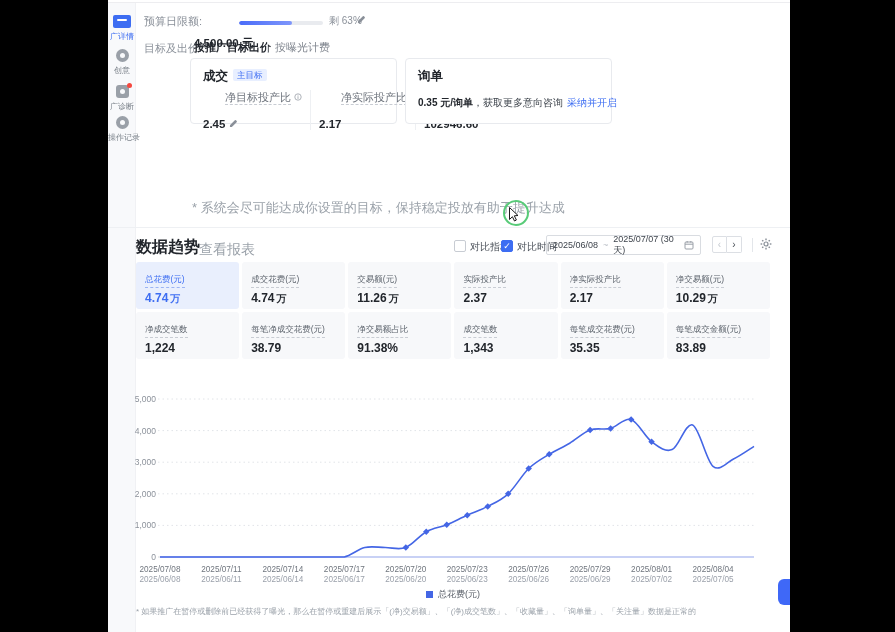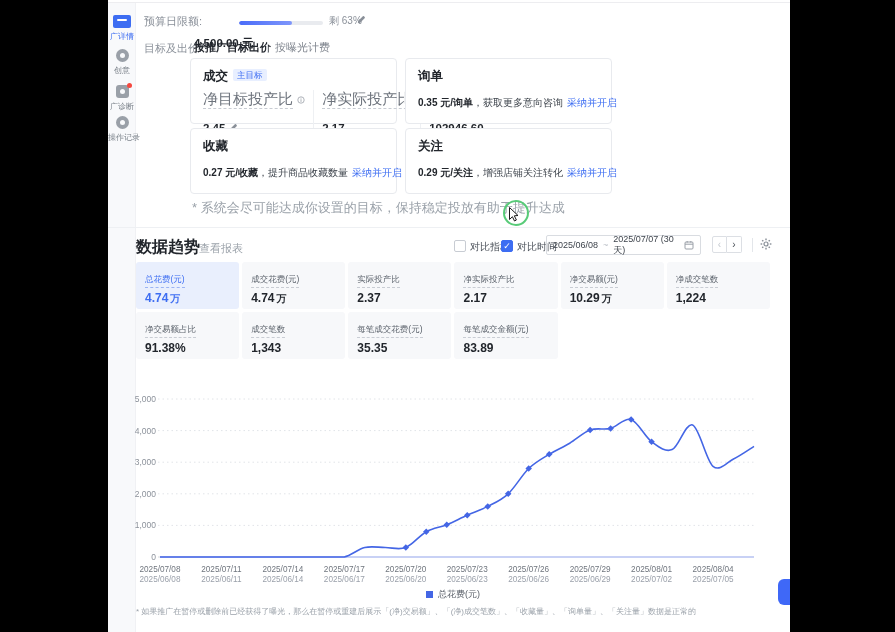--- a/index.html
+++ b/index.html
@@ -32,37 +32,37 @@
   .goal-sep{position:absolute;left:159px;top:42px;width:1px;height:11px;background:#e1e4e8;}
   .goal-tab2{position:absolute;left:167px;top:40px;font-size:11px;color:#80868f;cursor:pointer;}
 
   
   .card{position:absolute;width:207px;height:66px;border:1px solid #e8eaee;border-radius:4px;background:#fff;}
   .card-title{position:absolute;left:12px;top:9px;font-size:12.5px;font-weight:700;color:#22262c;}
   .badge{font-size:8.5px;font-weight:400;color:#3d6df2;background:#e8efff;padding:1px 4px;border-radius:2px;margin-left:5px;vertical-align:2px;}
   .stats{position:absolute;left:12px;top:31px;display:flex;}
   .stat{padding-right:8px;}
   .stat+.stat{border-left:1px solid #eef0f3;padding-left:8px;}
-  .stat-label{font-size:15px;color:#6d737c;white-space:nowrap;}
+  .stat-label{font-size:11px;color:#6d737c;white-space:nowrap;margin-left:22px;}
   .stat-label .u{border-bottom:1px dashed #c8ccd3;padding-bottom:1px;}
   .stat-value{margin-top:13px;font-size:11.5px;font-weight:700;color:#22262c;white-space:nowrap;}
   .card-body{position:absolute;left:12px;top:37px;font-size:10px;color:#3e444c;white-space:nowrap;}
   .card-body b{color:#22262c;}
   .card-link{color:#3d6df2;margin-left:4px;cursor:pointer;}
   .goal-note{position:absolute;left:84px;top:199px;font-size:13px;color:#9aa1a9;}
 
   
   .click-ring{position:absolute;left:395px;top:200px;width:26px;height:26px;border:2.5px solid #58cb78;border-radius:50%;}
   .cursor-arrow{position:absolute;left:401px;top:207px;line-height:0;}
 
   .sec-divider{position:absolute;left:0;top:227px;width:682px;height:1px;background:#eef0f3;}
 
   
   .trend-title{position:absolute;left:28px;top:237px;font-size:16px;font-weight:700;color:#22262c;}
-  .trend-report{position:absolute;left:91px;top:241px;font-size:11px;color:#9aa1a9;cursor:pointer;}
+  .trend-report{position:absolute;left:91px;top:241px;font-size:14px;color:#9aa1a9;cursor:pointer;}
   .cb{position:absolute;width:12px;height:12px;border:1px solid #c8ccd3;border-radius:2px;background:#fff;cursor:pointer;}
   .cb.checked{background:#3d6df2;border-color:#3d6df2;color:#fff;font-size:9px;line-height:11px;text-align:center;}
   .cb-label{position:absolute;font-size:10px;color:#4a5059;cursor:pointer;}
   .datebox{position:absolute;left:438px;top:235px;width:155px;height:20px;border:1px solid #d9dce1;border-radius:2px;
            display:flex;align-items:center;padding:0 6px;font-size:9px;color:#3f454d;cursor:pointer;}
   .datebox .sep{color:#b9bec6;margin:0 5px;}
   .datebox .cal{margin-left:auto;line-height:0;}
   .pager{position:absolute;left:604px;top:236px;display:flex;}
   .pager .pg{width:15px;height:17px;border:1px solid #dcdfe4;background:#fff;font-size:10px;line-height:15px;text-align:center;cursor:pointer;}
   .pager .pg.prev{color:#c3c8cf;border-radius:2px 0 0 2px;}
@@ -165,33 +165,21 @@
       </div>
     </div>
 
     <div class="card" style="left:297px;top:58px">
       <div class="card-title">询单</div>
       <div class="card-body">
         <b>0.35 元/询单</b><span>，获取更多意向咨询</span><span class="card-link">采纳并开启</span>
       </div>
     </div>
 
-    <div class="card" style="left:82px;top:128px">
-      <div class="card-title">收藏</div>
-      <div class="card-body">
-        <b>0.27 元/收藏</b><span>，提升商品收藏数量</span><span class="card-link">采纳并开启</span>
-      </div>
-    </div>
-
-    <div class="card" style="left:297px;top:128px">
-      <div class="card-title">关注</div>
-      <div class="card-body">
-        <b>0.29 元/关注</b><span>，增强店铺关注转化</span><span class="card-link">采纳并开启</span>
-      </div>
-    </div>
+
 
     <div class="goal-note">* 系统会尽可能达成你设置的目标，保持稳定投放有助于提升达成</div>
 
     <div class="click-ring"></div>
     <span class="cursor-arrow">
       <svg width="11" height="15" viewBox="0 0 11 15">
           <polygon points="0.5,0.5 0.5,12.5 3.4,9.7 5.5,14 7.4,13 5.3,8.8 9,8.5" fill="#fff" stroke="#1a1a1a" stroke-width="1"></polygon>
         </svg>
     </span>
 
@@ -242,38 +230,48 @@
           <div><span class="tile-label">总花费(元)</span></div>
           <div class="tile-value">4.74<span class="unit">万</span></div>
           <div class="tile-sub">0.00</div>
         </div>
         <div class="tile">
           <div><span class="tile-label">成交花费(元)</span></div>
           <div class="tile-value">4.74<span class="unit">万</span></div>
           <div class="tile-sub">0.00</div>
         </div>
         <div class="tile">
+          <div><span class="tile-label">交易额(元)</span></div>
+          <div class="tile-value">11.26<span class="unit">万</span></div>
+          <div class="tile-sub">0.00</div>
+        </div>
+        <div class="tile">
           <div><span class="tile-label">实际投产比</span></div>
           <div class="tile-value">2.37</div>
           <div class="tile-sub">0.00</div>
         </div>
         <div class="tile">
           <div><span class="tile-label">净实际投产比</span></div>
           <div class="tile-value">2.17</div>
           <div class="tile-sub">0.00</div>
         </div>
         <div class="tile">
           <div><span class="tile-label">净交易额(元)</span></div>
           <div class="tile-value">10.29<span class="unit">万</span></div>
           <div class="tile-sub">0.00</div>
         </div>
         <div class="tile">
           <div><span class="tile-label">净成交笔数</span></div>
           <div class="tile-value">1,224</div>
           <div class="tile-sub">0</div>
+        </div>
+        <div class="tile">
+          <div><span class="tile-label">每笔净成交花费(元)</span></div>
+          <div class="tile-value">38.79</div>
+          <div class="tile-sub">0.00</div>
         </div>
         <div class="tile">
           <div><span class="tile-label">净交易额占比</span></div>
           <div class="tile-value">91.38%</div>
           <div class="tile-sub">0.00%</div>
         </div>
         <div class="tile">
           <div><span class="tile-label">成交笔数</span></div>
           <div class="tile-value">1,343</div>
           <div class="tile-sub">0</div>

